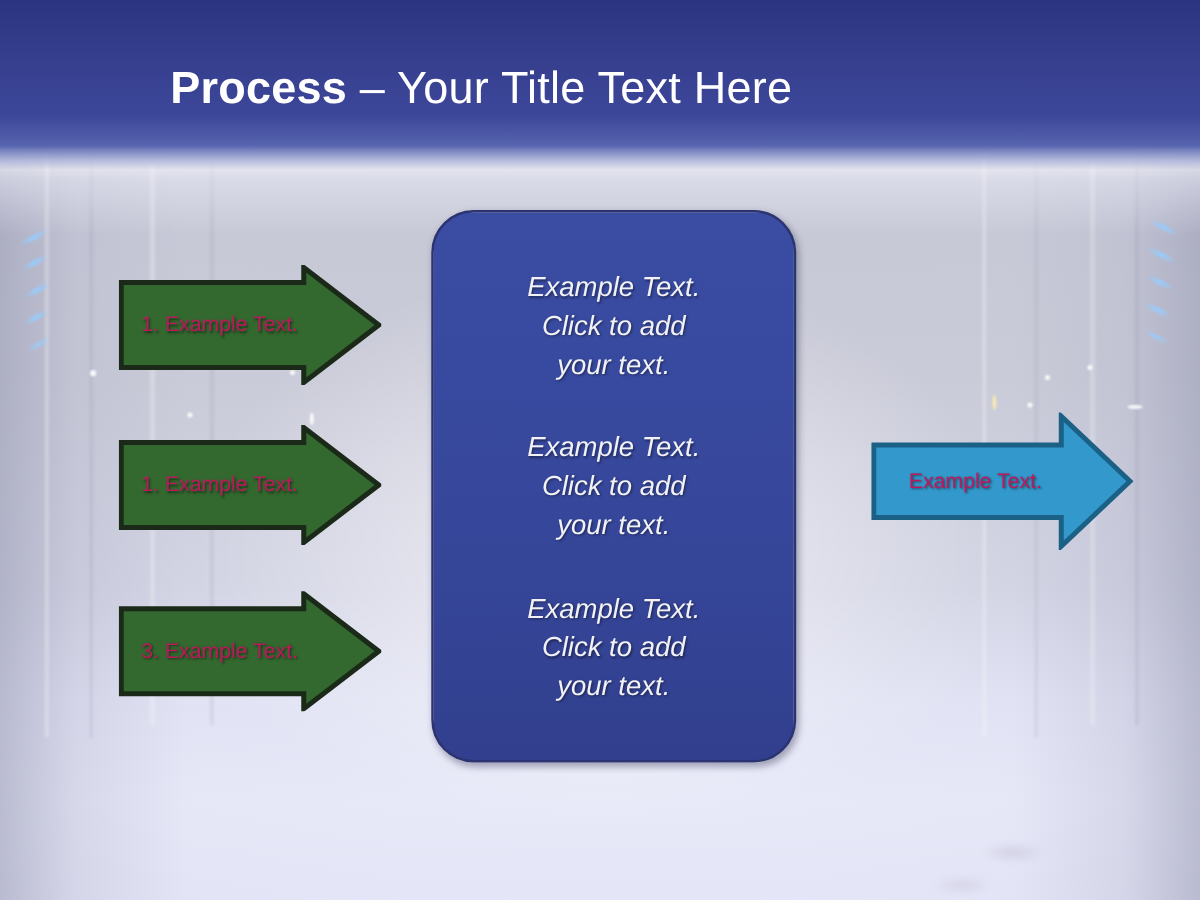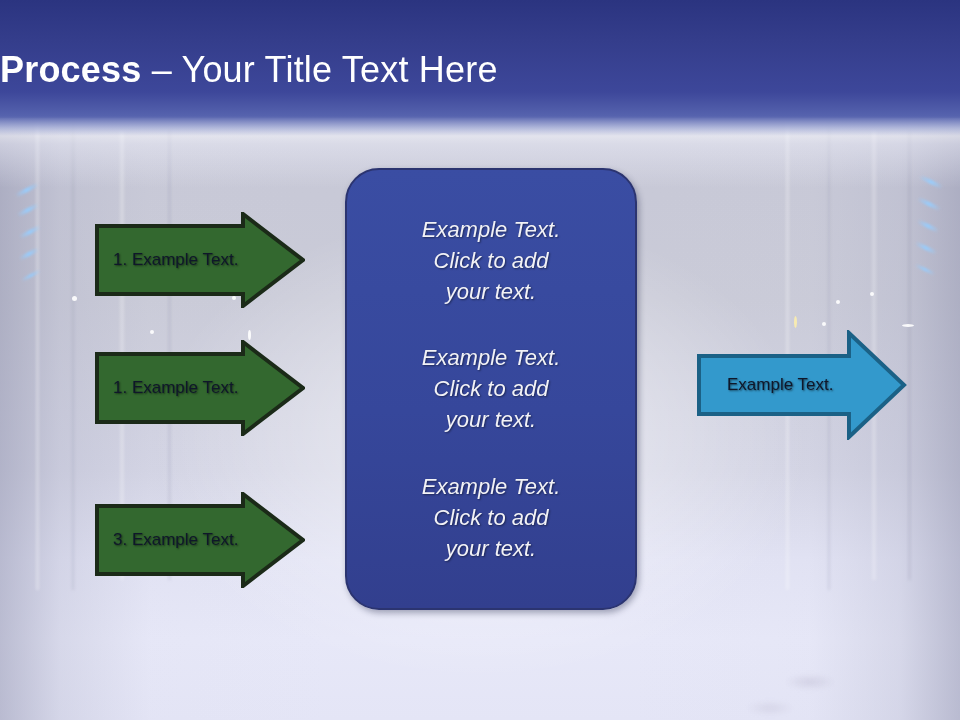--- a/index.html
+++ b/index.html
@@ -123,41 +123,42 @@
         #2b3480 0px,
         #343d8b 40px,
         #3d479a 92px,
         #5663ae 116px,
         rgba(130,142,200,0.55) 128px,
         rgba(200,205,235,0.0) 136px);
   }
   .slide-title {
     position: absolute;
     left: 0; top: 48px; width: 770px;
+    text-align: center;
     color: #ffffff;
     font-size: 36px;
     line-height: 44px;
     letter-spacing: 0.2px;
     white-space: nowrap;
   }
   .slide-title .t-bold { font-weight: bold; }
   .slide-title .t-light { font-weight: normal; }
 
   
   .arrow {
     position: absolute;
     display: flex;
     align-items: center;
     box-sizing: border-box;
   }
   .arrow svg { position: absolute; left: 0; top: 0; }
   .arrow-label {
     position: relative;
     z-index: 2;
-    color: #0f172a;
+    color: #be185d;
     font-size: 17px;
     line-height: 20px;
     text-shadow: 1px 1px 2px rgba(0,0,0,0.55);
     white-space: nowrap;
   }
   .arrow-green { width: 210px; height: 96px; }
   .arrow-green .arrow-label { margin-left: 18px; }
   .arrow-cyan { width: 210px; height: 110px; }
   .arrow-cyan .arrow-label { margin-left: 30px; }
 
@@ -233,21 +234,21 @@
     <span class="arrow-label">1. Example Text.</span>
   </div>
 
   <div class="arrow arrow-green" style="left:95px; top:340px;">
     <svg width="210" height="96" viewBox="0 0 210 96">
       <polygon points="2,14 148,14 148,2 208,48 148,94 148,82 2,82" fill="#33682f" stroke="#1b2a18" stroke-width="4" stroke-linejoin="miter"></polygon>
     </svg>
     <span class="arrow-label">1. Example Text.</span>
   </div>
 
-  <div class="arrow arrow-green" style="left:95px; top:492px;">
+  <div class="arrow arrow-green" style="left:95px; top:473px;">
     <svg width="210" height="96" viewBox="0 0 210 96">
       <polygon points="2,14 148,14 148,2 208,48 148,94 148,82 2,82" fill="#33682f" stroke="#1b2a18" stroke-width="4" stroke-linejoin="miter"></polygon>
     </svg>
     <span class="arrow-label">3. Example Text.</span>
   </div>
 
   <div class="center-box">
     <div class="box-para">Example Text.
 Click  to add
 your text.</div>

